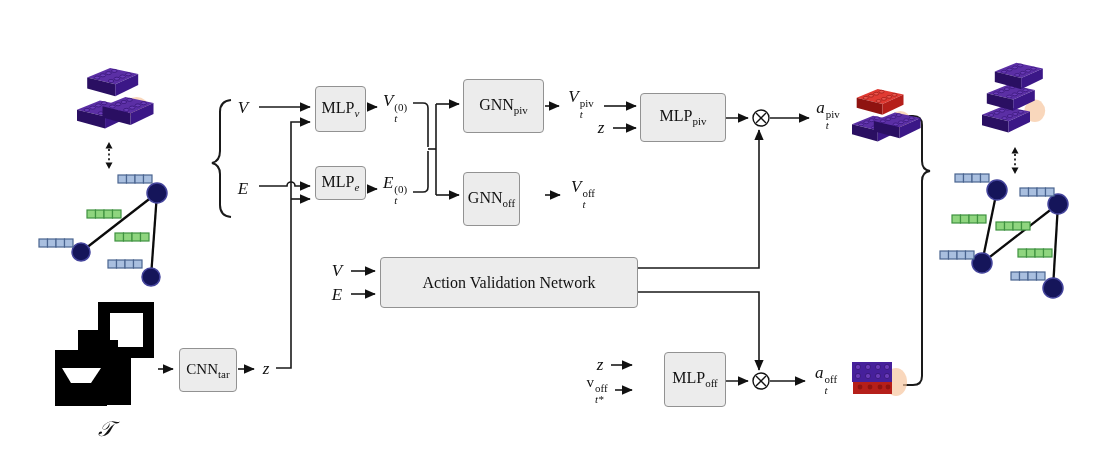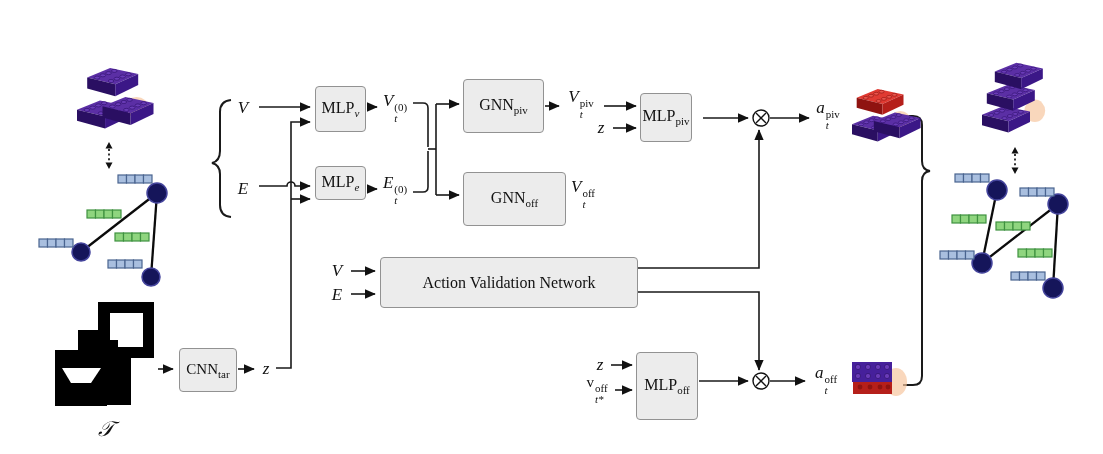--- a/index.html
+++ b/index.html
@@ -230,30 +230,30 @@
 
   <div class="box" style="left:315px;top:86px;width:51px;height:46px">
     <span><span>MLP</span><sub class="it">v</sub></span>
   </div>
   <div class="box" style="left:315px;top:166px;width:51px;height:34px">
     <span><span>MLP</span><sub class="it">e</sub></span>
   </div>
   <div class="box" style="left:463px;top:79px;width:81px;height:54px">
     <span><span>GNN</span><sub>piv</sub></span>
   </div>
-  <div class="box" style="left:463px;top:172px;width:103px;height:54px">
+  <div class="box" style="left:463px;top:172px;width:57px;height:54px">
     <span><span>GNN</span><sub>off</sub></span>
   </div>
-  <div class="box" style="left:640px;top:93px;width:52px;height:49px">
+  <div class="box" style="left:640px;top:93px;width:86px;height:49px">
     <span><span>MLP</span><sub>piv</sub></span>
   </div>
   <div class="box" style="left:380px;top:257px;width:258px;height:51px">
     <span>Action Validation Network</span>
   </div>
-  <div class="box" style="left:636px;top:352px;width:62px;height:68px">
+  <div class="box" style="left:664px;top:352px;width:62px;height:55px">
     <span><span>MLP</span><sub>off</sub></span>
   </div>
   <div class="box" style="left:179px;top:348px;width:58px;height:44px;font-size:15px">
     <span><span>CNN</span><sub>tar</sub></span>
   </div>
 
   <div class="lbl it" style="left:243px;top:107px">V</div>
   <div class="lbl it" style="left:243px;top:188px">E</div>
 
   <div class="lbl" style="left:395px;top:108px"><span class="it">V</span><span class="ss">

